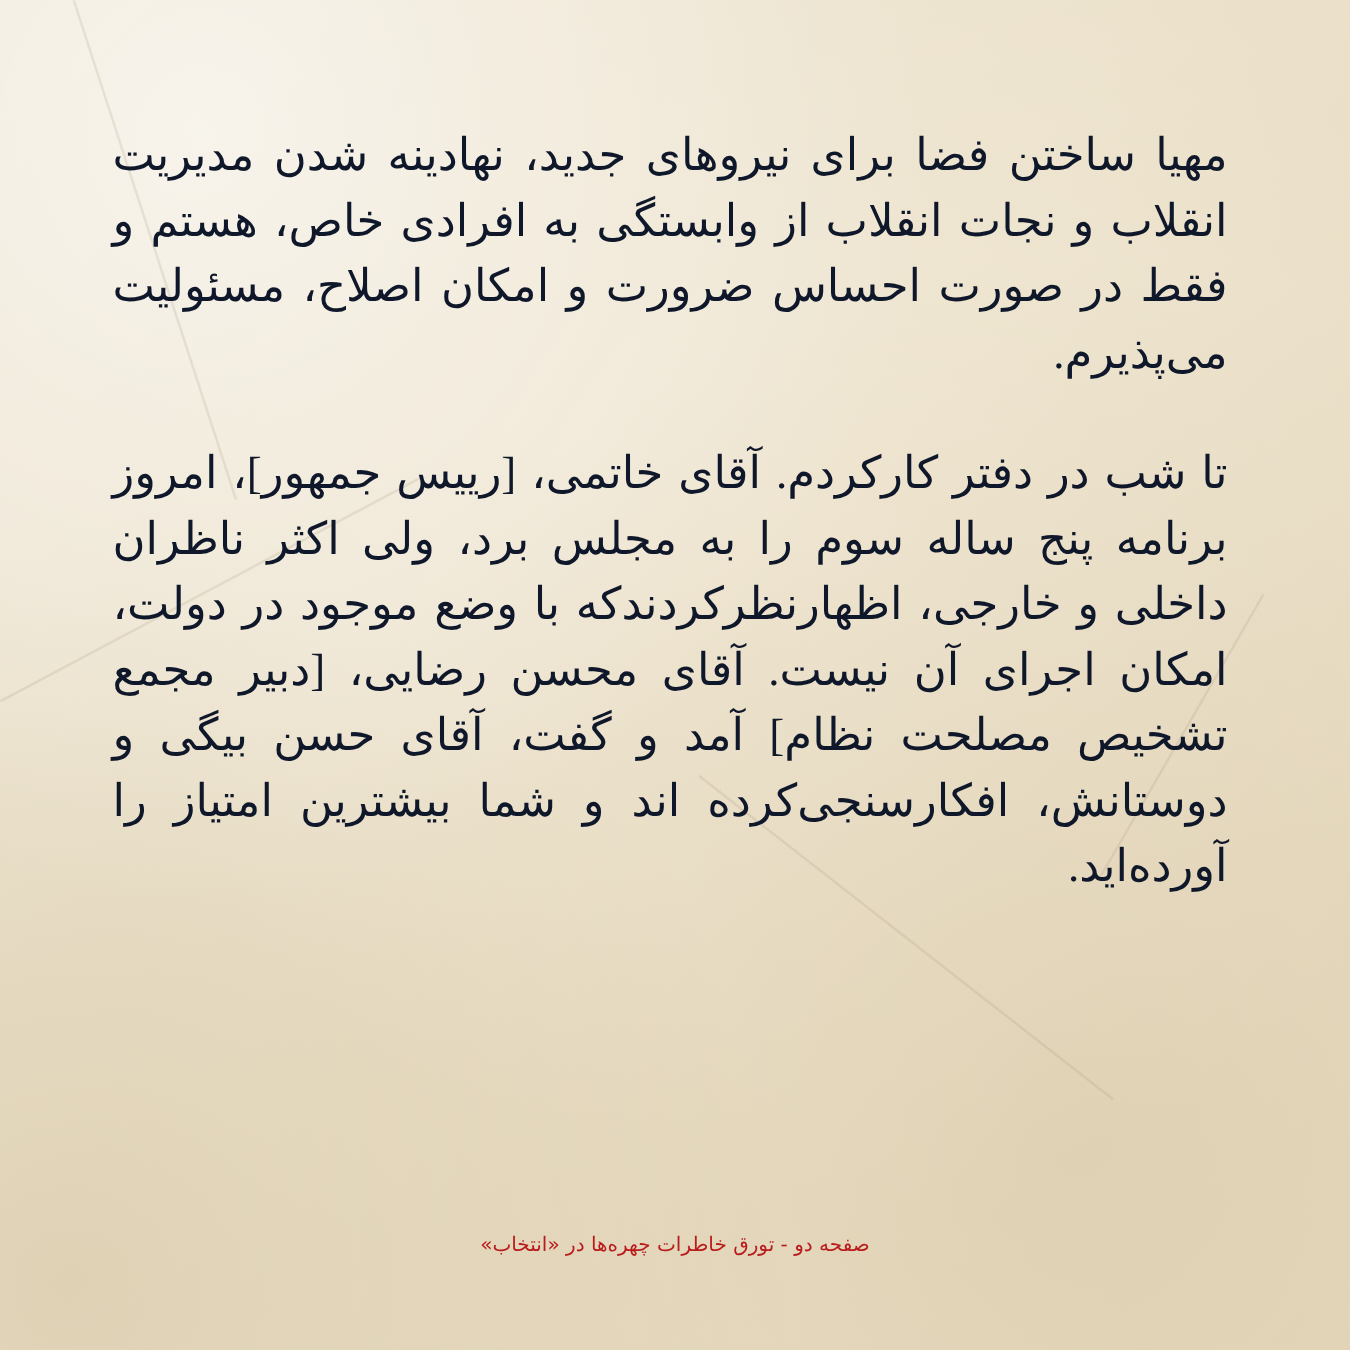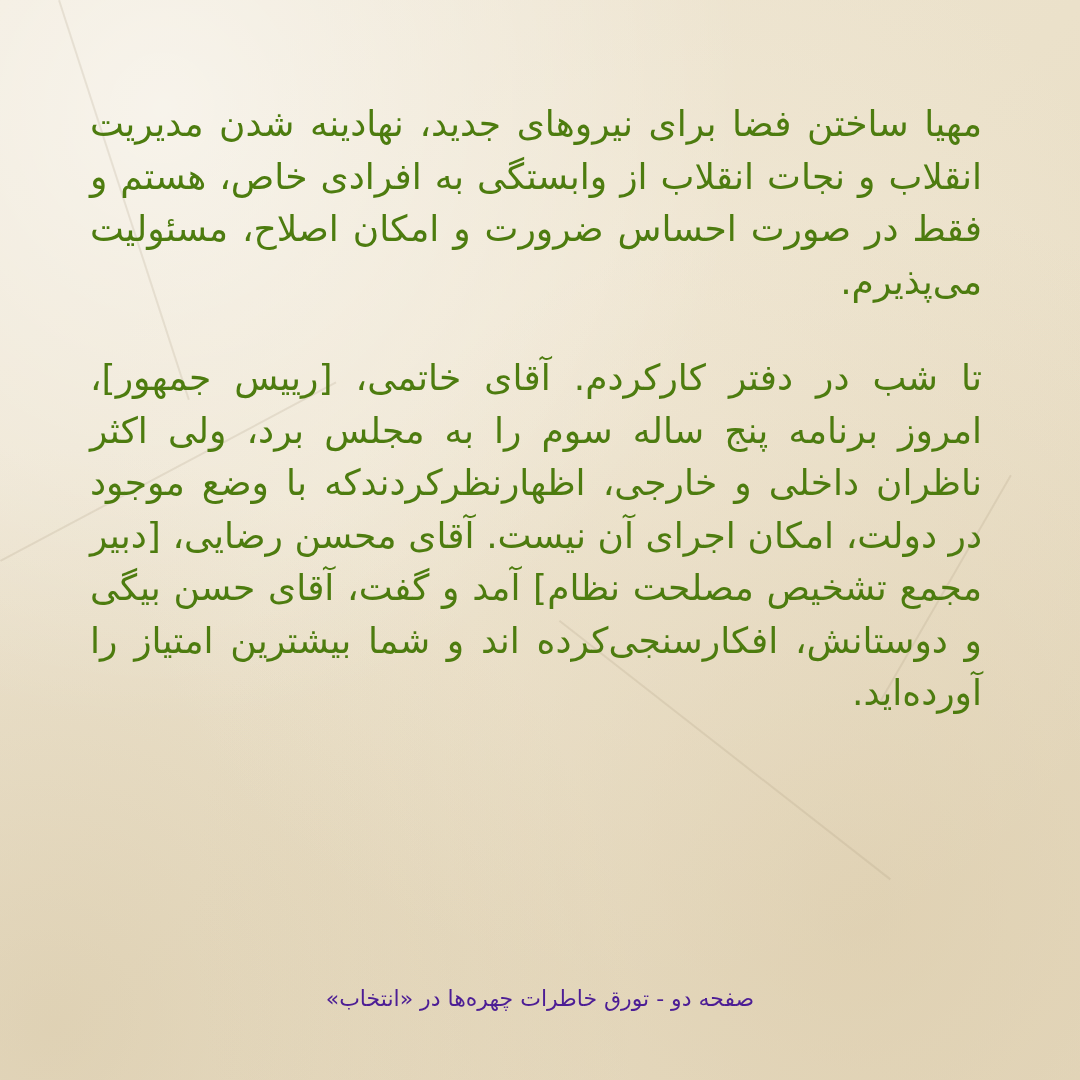--- a/index.html
+++ b/index.html
@@ -28,37 +28,38 @@
     }
     .page {
       position: absolute;
       left: 90px;
       right: 98px;
       top: 98px;
     }
     .paragraph {
       font-size: 36px;
       line-height: 52.5px;
-      color: #4d7c0f;
+      color: #0f172a;
       text-align: justify;
       text-align-last: right;
       margin: 0;
       letter-spacing: 0;
+      font-family: Liberation Serif, serif;
     }
     .paragraph + .paragraph {
       margin-top: 44px;
     }
     .footer {
       position: absolute;
       left: 0;
       right: 0;
       top: 986px;
       text-align: center;
-      font-size: 22px;
-      color: #4c1d95;
+      font-size: 16px;
+      color: #b91c1c;
       font-family: "DejaVu Sans", sans-serif;
     }
   </style>
 </head>
 <body>
 
 <div class="crease" style="left:60px; top:0px; width:420px; transform:rotate(72deg);"></div>
 <div class="crease" style="left:0px; top:560px; width:380px; transform:rotate(-28deg);"></div>
 <div class="crease" style="left:560px; top:620px; width:420px; transform:rotate(38deg);"></div>
 <div class="crease" style="left:880px; top:700px; width:260px; transform:rotate(-60deg);"></div>

